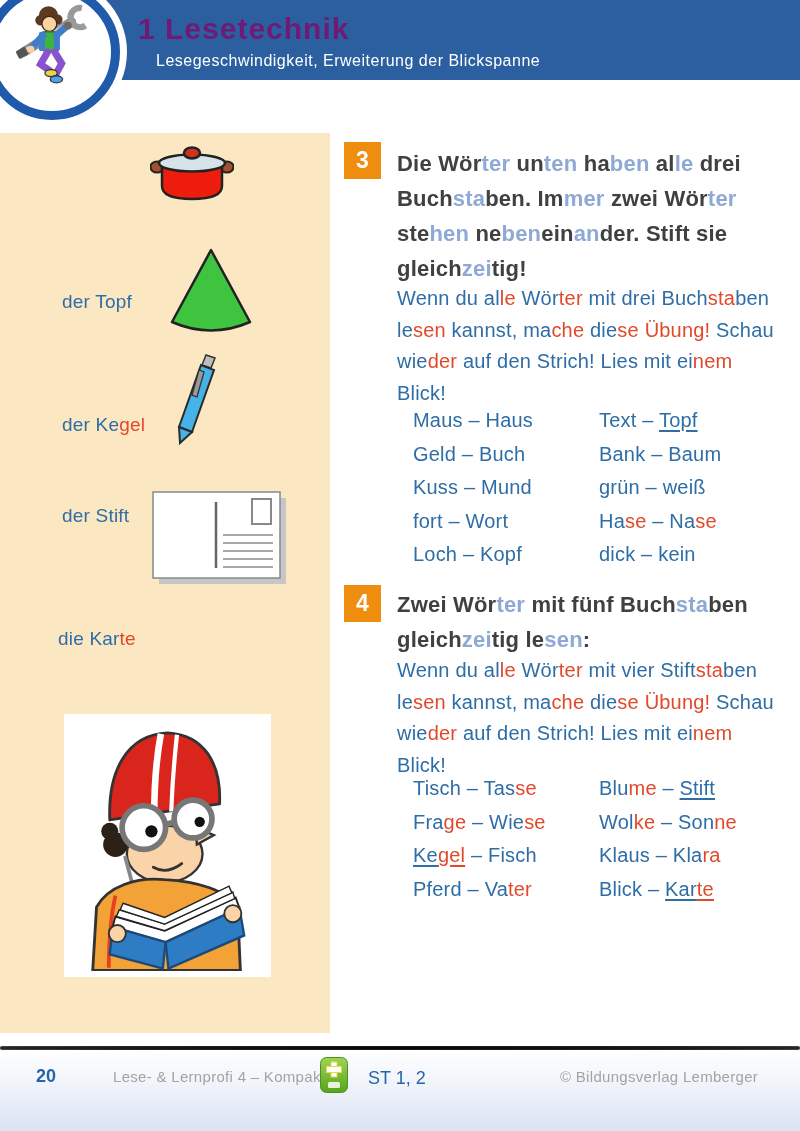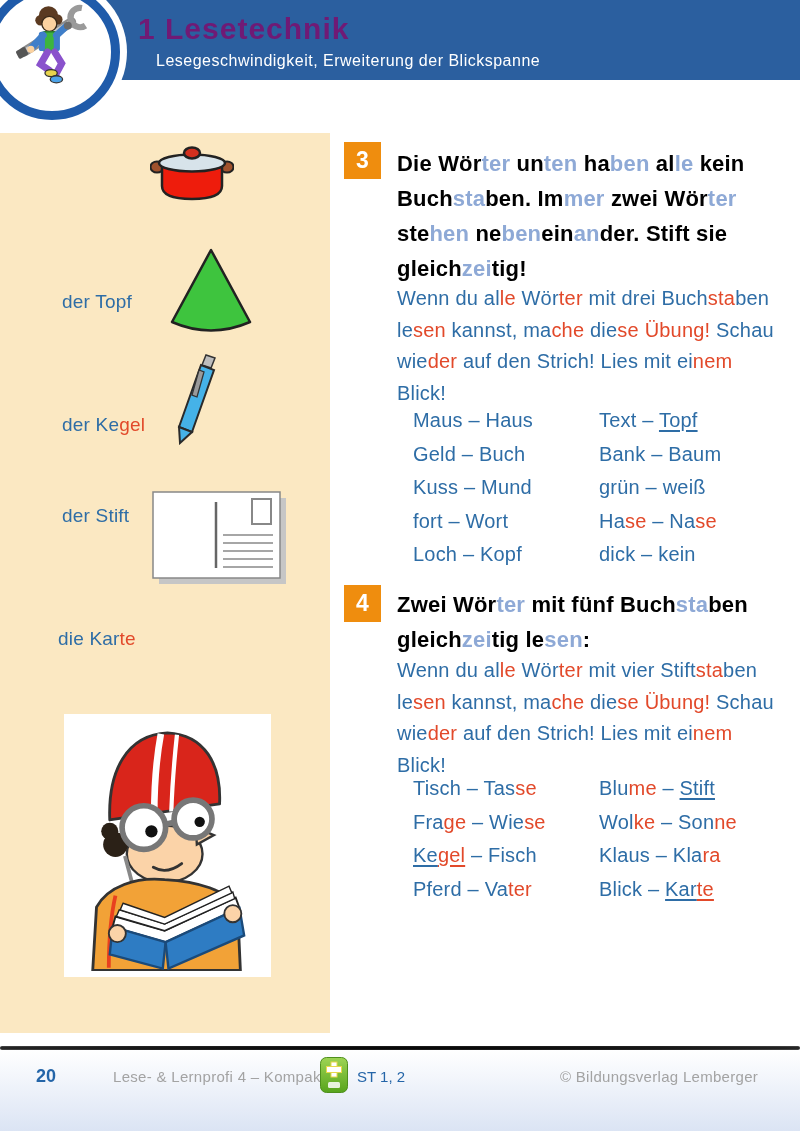--- a/index.html
+++ b/index.html
@@ -49,34 +49,34 @@
   .ex-body>div{height:31.5px;line-height:31.5px;white-space:nowrap;}
   .body-3{top:283px;}
   .body-4{top:655px;}
   .pairs{position:absolute;left:413px;width:390px;font-size:20px;letter-spacing:.2px;}
   .pairs-3{top:404px;}
   .pairs-4{top:772px;}
   .pair-row{display:flex;height:33.5px;align-items:center;}
   .pair-left{width:186px;white-space:nowrap;}
   .pair-right{flex:1;white-space:nowrap;}
   
-  .seg-d{color:#000000;font-weight:700;}
+  .seg-d{color:#404040;font-weight:700;}
   .seg-l{color:#8ea9d6;font-weight:700;}
   .seg-b{color:#2e6da6;}
   .seg-r{color:#e2492a;}
   .seg-u{text-decoration:underline;text-underline-offset:3px;text-decoration-thickness:1.5px;}
   
   .footer-bg{position:absolute;left:0;top:1050px;width:800px;height:81px;
     background:linear-gradient(#ffffff,#dbe4f4);}
   .footer-line{position:absolute;left:0;top:1046px;width:800px;height:4px;
     background:radial-gradient(ellipse at center,#000 0%,#222 70%,#555 100%);border-radius:3px;}
   .footer-page-number{position:absolute;left:36px;top:1066px;font-size:18px;font-weight:700;color:#2465a8;}
   .footer-book-title{position:absolute;left:113px;top:1068px;font-size:15px;color:#a3a3a3;letter-spacing:.3px;}
   .footer-plus{position:absolute;left:320px;top:1057px;}
-  .footer-st{position:absolute;left:357px;top:1068px;font-size:15px;color:#2465a8;}
+  .footer-st{position:absolute;left:368px;top:1068px;font-size:18px;color:#2465a8;}
   .footer-copyright{position:absolute;left:560px;top:1068px;font-size:15px;color:#a3a3a3;letter-spacing:.3px;}
 </style>
 </head>
 <body>
 
 <div class="page">
 
   <div class="header-band"></div>
   <div class="logo-circle">
     <svg width="88" height="100" viewBox="0 0 100 112">
@@ -165,21 +165,21 @@
         <path d="M45,217 L101,233 L98,261 L42,246 Z" fill="#2e7cc3" stroke="#1a4a7a" stroke-width="2.5"></path>
         <path d="M101,233 L179,197 L184,226 L104,261 Z" fill="#2e7cc3" stroke="#1a4a7a" stroke-width="2.5"></path>
         <circle cx="50" cy="224" r="9" fill="#fbd3a8" stroke="#333" stroke-width="2"></circle>
         <circle cx="172" cy="203" r="9" fill="#fbd3a8" stroke="#333" stroke-width="2"></circle>
       </svg>
     </div>
   </div>
 
   <div class="ex-badge badge-3">3</div>
   <div class="ex-heading heading-3">
-    <div><span class="seg-d">Die Wör</span><span class="seg-l">ter</span><span class="seg-d"> un</span><span class="seg-l">ten</span><span class="seg-d"> ha</span><span class="seg-l">ben</span><span class="seg-d"> al</span><span class="seg-l">le</span><span class="seg-d"> kein</span></div>
+    <div><span class="seg-d">Die Wör</span><span class="seg-l">ter</span><span class="seg-d"> un</span><span class="seg-l">ten</span><span class="seg-d"> ha</span><span class="seg-l">ben</span><span class="seg-d"> al</span><span class="seg-l">le</span><span class="seg-d"> drei</span></div>
     <div><span class="seg-d">Buch</span><span class="seg-l">sta</span><span class="seg-d">ben. Im</span><span class="seg-l">mer</span><span class="seg-d"> zwei Wör</span><span class="seg-l">ter</span></div>
     <div><span class="seg-d">ste</span><span class="seg-l">hen</span><span class="seg-d"> ne</span><span class="seg-l">ben</span><span class="seg-d">ein</span><span class="seg-l">an</span><span class="seg-d">der. Stift sie</span></div>
     <div><span class="seg-d">gleich</span><span class="seg-l">zei</span><span class="seg-d">tig!</span></div>
   </div>
   <div class="ex-body body-3">
     <div><span class="seg-b">Wenn du al</span><span class="seg-r">le</span><span class="seg-b"> Wör</span><span class="seg-r">ter</span><span class="seg-b"> mit drei Buch</span><span class="seg-r">sta</span><span class="seg-b">ben</span></div>
     <div><span class="seg-b">le</span><span class="seg-r">sen</span><span class="seg-b"> kannst, ma</span><span class="seg-r">che</span><span class="seg-b"> die</span><span class="seg-r">se</span><span class="seg-b"> </span><span class="seg-r">Übung!</span><span class="seg-b"> Schau</span></div>
     <div><span class="seg-b">wie</span><span class="seg-r">der</span><span class="seg-b"> auf den Strich! Lies mit ei</span><span class="seg-r">nem</span></div>
     <div><span class="seg-b">Blick!</span></div>
   </div>

